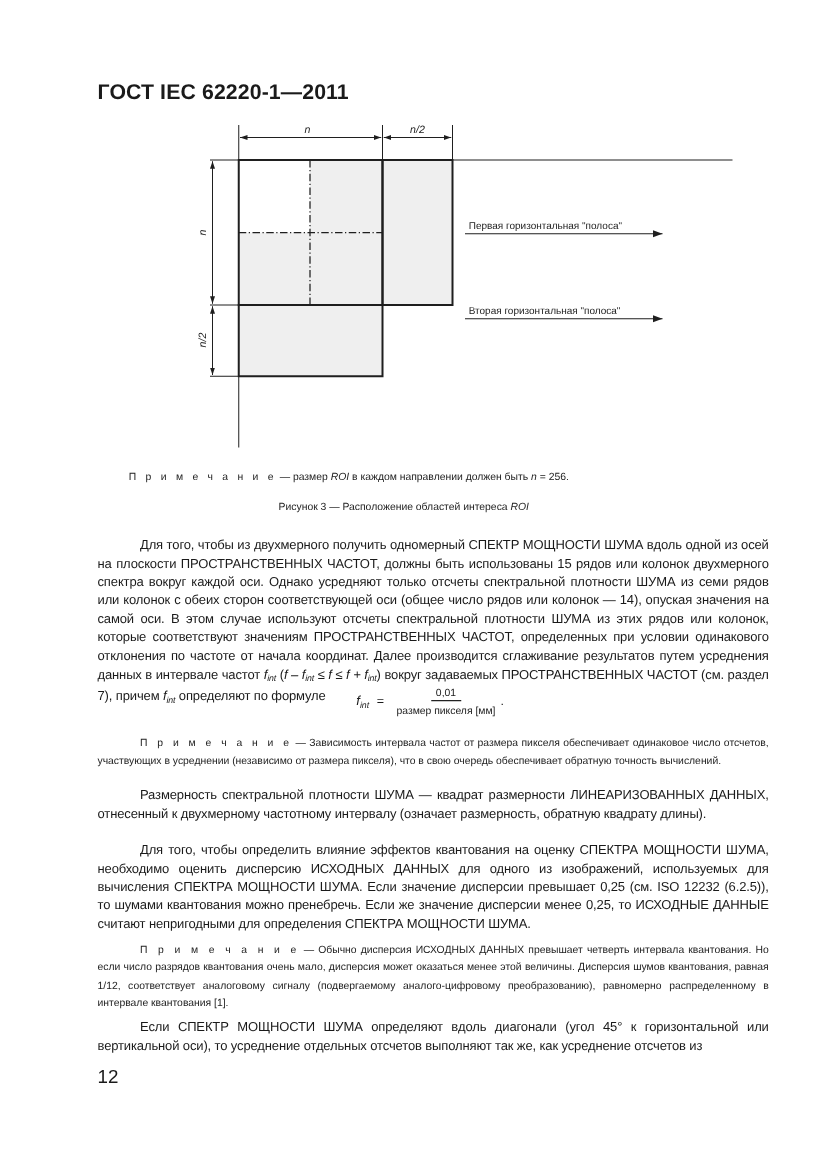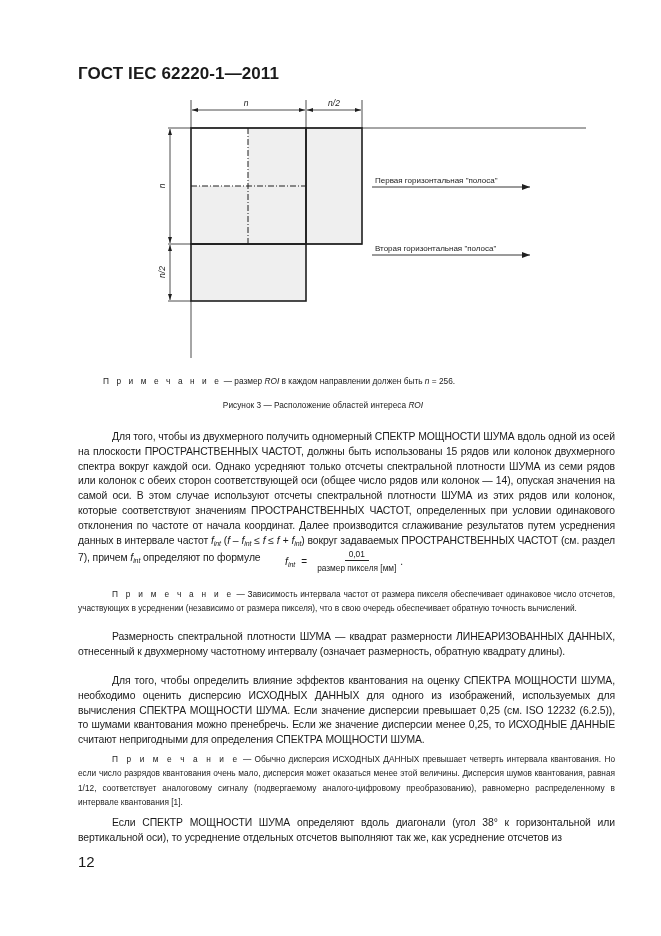--- a/index.html
+++ b/index.html
@@ -104,15 +104,15 @@
 </div>
 
 <div class="note-block" style="top:587px;"><span class="ind"></span><span class="spaced">П р и м е ч а н и е</span><span> — Зависимость интервала частот от размера пикселя обеспечивает одинаковое число отсчетов, участвующих в усреднении (независимо от размера пикселя), что в свою очередь обеспечивает обратную точность вычислений.</span></div>
 
 <div class="para" style="top:630px;"><span class="ind"></span><span>Размерность спектральной плотности ШУМА — квадрат размерности ЛИНЕАРИЗОВАННЫХ ДАННЫХ, отнесенный к двухмерному частотному интервалу (означает размерность, обратную квадрату длины).</span></div>
 
 <div class="para" style="top:674px;"><span class="ind"></span><span>Для того, чтобы определить влияние эффектов квантования на оценку СПЕКТРА МОЩНОСТИ ШУМА, необходимо оценить дисперсию ИСХОДНЫХ ДАННЫХ для одного из изображений, используемых для вычисления СПЕКТРА МОЩНОСТИ ШУМА. Если значение дисперсии превышает 0,25 (см. ISO 12232 (6.2.5)), то шумами квантования можно пренебречь. Если же значение дисперсии менее 0,25, то ИСХОДНЫЕ ДАННЫЕ считают непригодными для определения СПЕКТРА МОЩНОСТИ ШУМА.</span></div>
 
 <div class="note-block" style="top:752px;"><span class="ind"></span><span class="spaced">П р и м е ч а н и е</span><span> — Обычно дисперсия ИСХОДНЫХ ДАННЫХ превышает четверть интервала квантования. Но если число разрядов квантования очень мало, дисперсия может оказаться менее этой величины. Дисперсия шумов квантования, равная 1/12, соответствует аналоговому сигналу (подвергаемому аналого-цифровому преобразованию), равномерно распределенному в интервале квантования [1].</span></div>
 
-<div class="para" style="top:816px;"><span class="ind"></span><span>Если СПЕКТР МОЩНОСТИ ШУМА определяют вдоль диагонали (угол 38° к горизонтальной или вертикальной оси), то усреднение отдельных отсчетов выполняют так же, как усреднение отсчетов из</span></div>
+<div class="para" style="top:816px;"><span class="ind"></span><span>Если СПЕКТР МОЩНОСТИ ШУМА определяют вдоль диагонали (угол 45° к горизонтальной или вертикальной оси), то усреднение отдельных отсчетов выполняют так же, как усреднение отсчетов из</span></div>
 
 <div class="page-num">12</div>
 
 </body></html>

